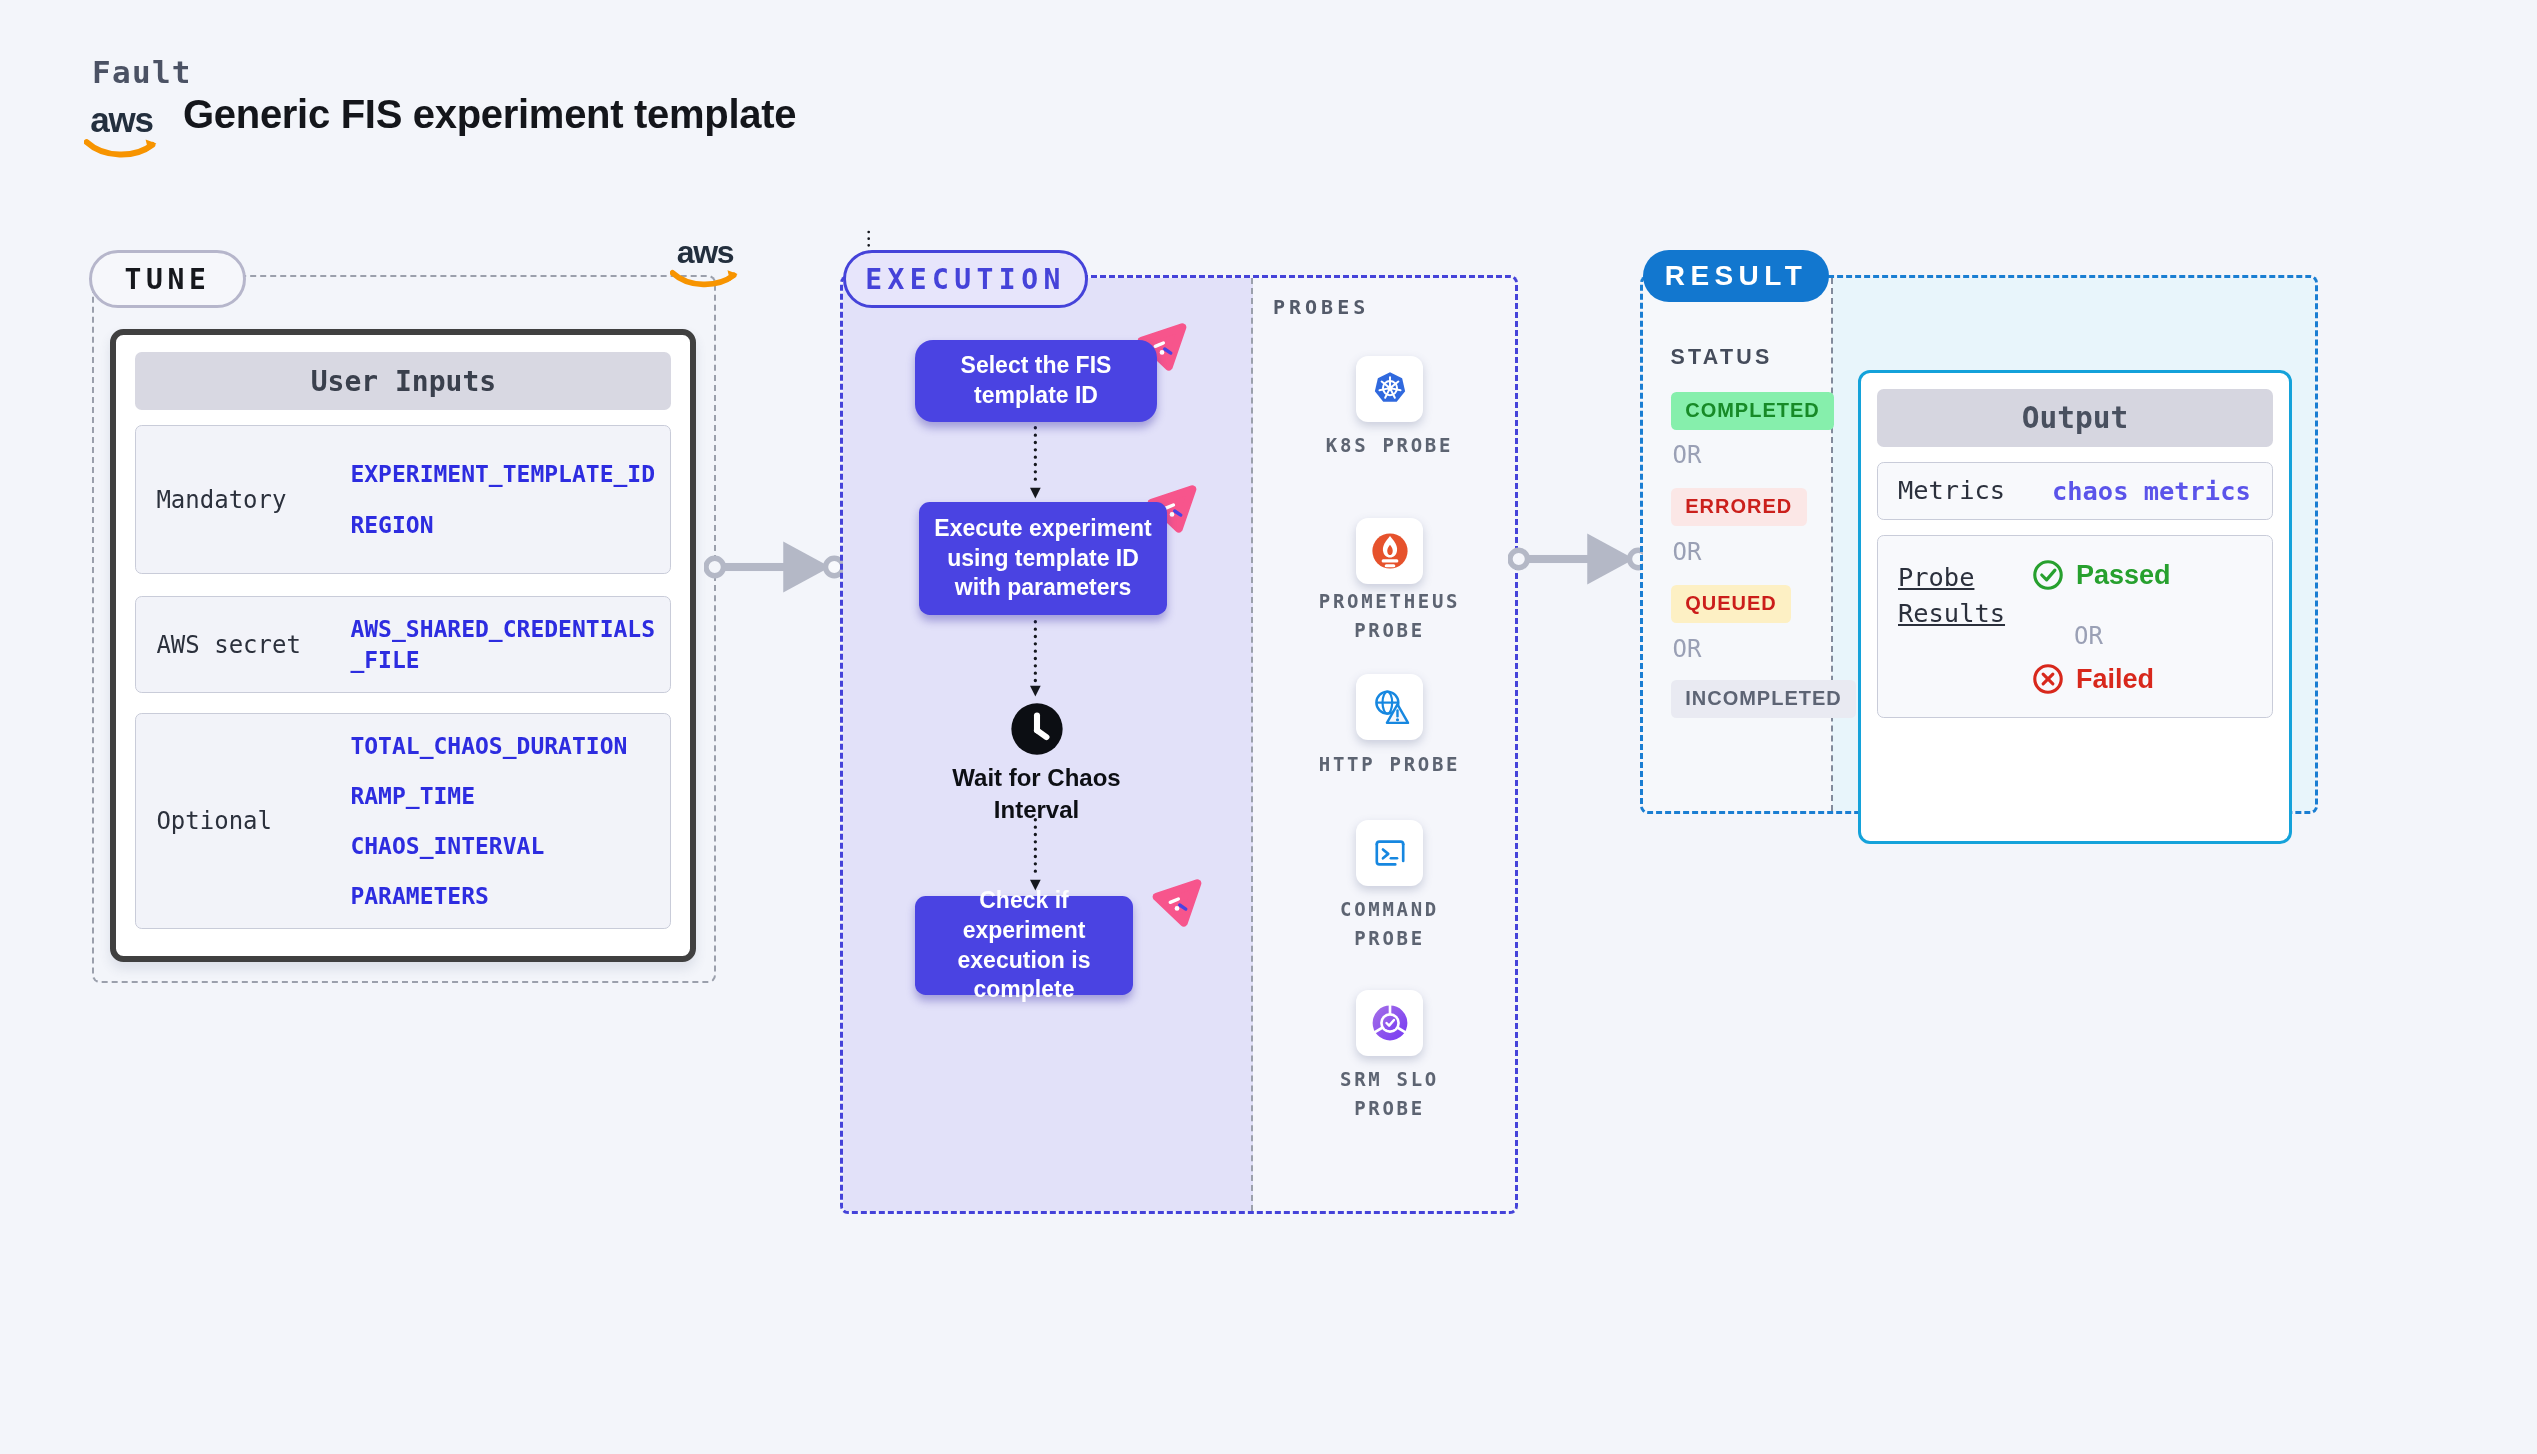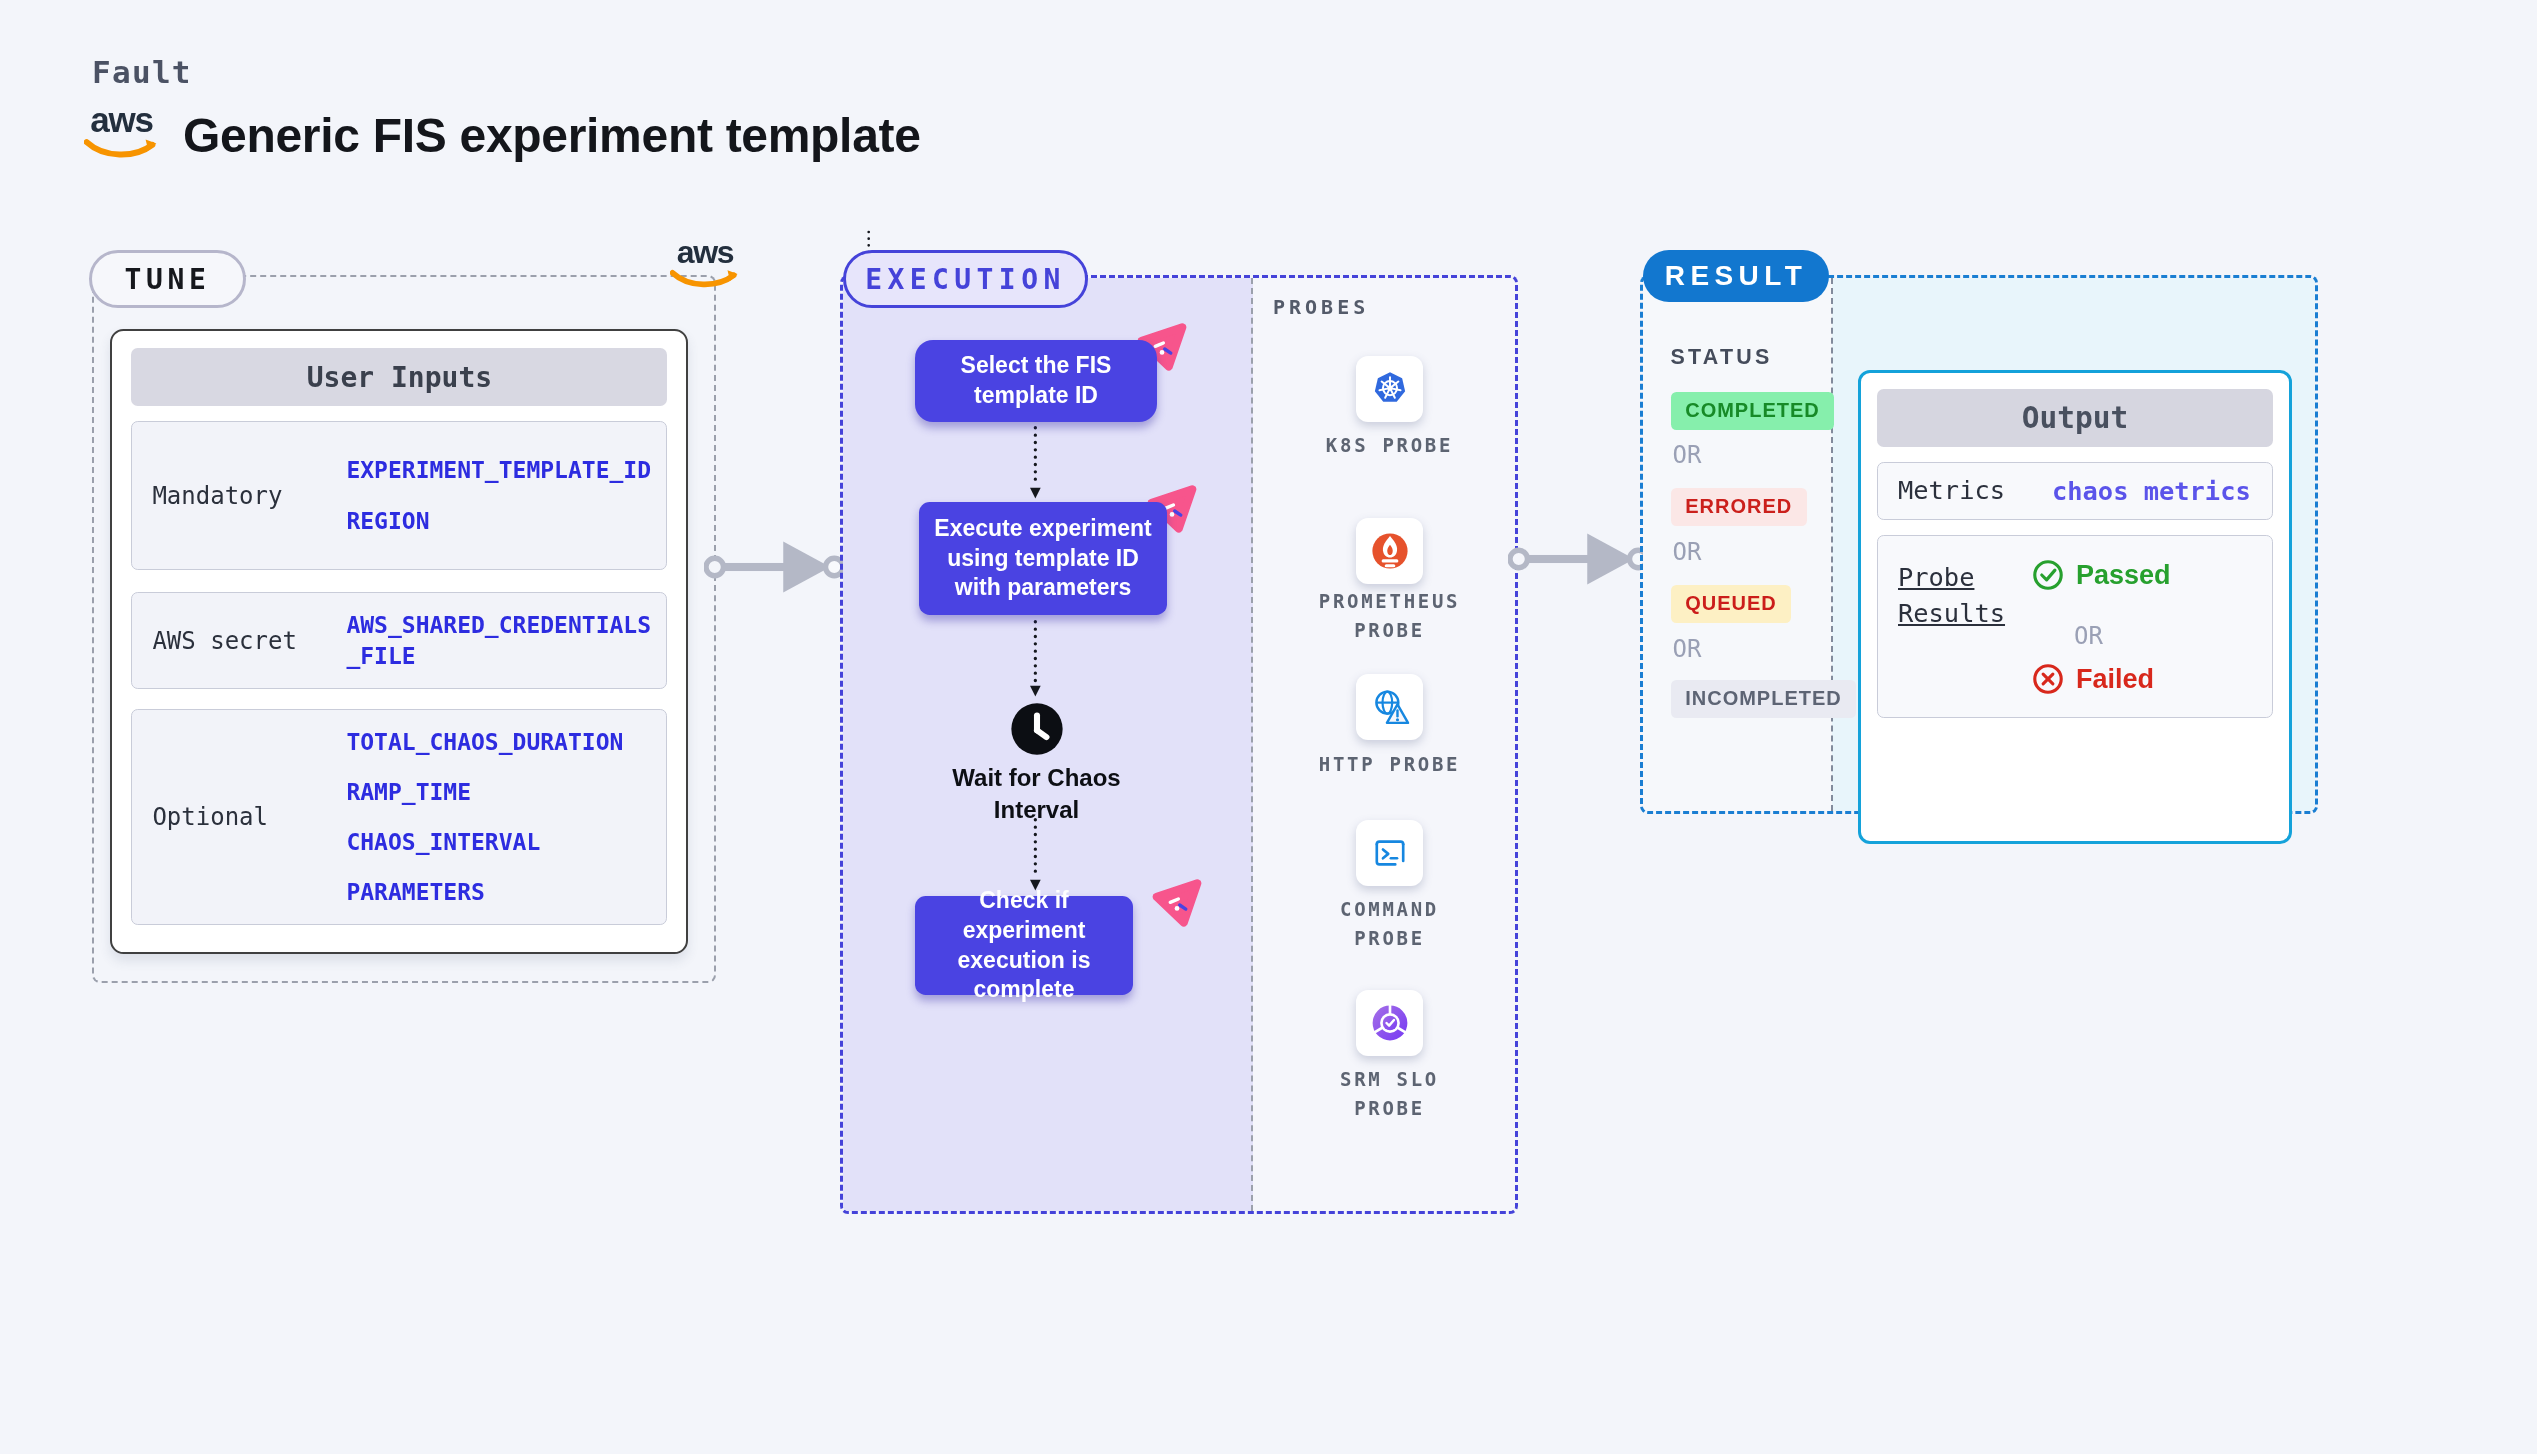--- a/index.html
+++ b/index.html
@@ -8,42 +8,42 @@
     background:#f3f5fa;
     font-family:"Liberation Sans","DejaVu Sans",sans-serif;
     color:#15181e;overflow:hidden;
   }
   .mono{font-family:"DejaVu Sans Mono",monospace;}
   .sans{font-family:"Liberation Sans","DejaVu Sans",sans-serif;}
   .abs{position:absolute;}
 
   
   .brand{left:92px;top:54px;font-size:31px;font-weight:600;color:#4b5264;letter-spacing:1.3px;}
-  .page-title{left:183px;top:108px;font-size:48px;font-weight:800;letter-spacing:-0.3px;color:#14161b;}
+  .page-title{left:183px;top:92px;font-size:40px;font-weight:800;letter-spacing:-0.3px;color:#14161b;}
   .aws-logo{display:flex;flex-direction:column;align-items:center;line-height:1;}
   .aws-logo .aws-word{font-weight:700;font-size:35px;letter-spacing:-1.3px;color:#232f3e;}
   .aws-logo svg{margin-top:1.3px;}
   .aws-header{left:84px;top:102px;}
   .aws-tune{left:670px;top:236px;}
 
   
   .pill{position:absolute;display:flex;align-items:center;justify-content:center;
         border-radius:40px;font-weight:700;z-index:6;}
   .pill-tune{left:89px;top:250px;width:151px;height:52px;background:#f6f7fb;
         border:3.3px solid #b6b6cb;font-size:28px;letter-spacing:4.7px;color:#16181d;}
   .pill-exec{left:843px;top:250px;width:239px;height:52px;background:#e7e5fb;
         border:3.3px solid #4543d9;color:#4543d9;font-size:28px;letter-spacing:5.4px;}
   .pill-result{left:1643px;top:250px;width:186px;height:52px;background:#1277cf;
         color:#ffffff;font-size:28px;letter-spacing:5.4px;}
 
   
   .tune-box{left:92px;top:275px;width:620px;height:704px;
         border:2.7px dashed #9ba0ac;border-radius:8px;}
   .ui-card{left:110px;top:329px;width:574px;height:621px;background:#ffffff;
-        border:2px solid #404040;border-radius:13.4px;box-shadow:0 6.7px 12px rgba(60,70,110,.12);}
+        border:6px solid #404040;border-radius:13.4px;box-shadow:0 6.7px 12px rgba(60,70,110,.12);}
   .ui-header{position:absolute;left:19.4px;top:17.4px;width:536px;height:58px;background:#d8d8e2;
         border-radius:6.7px;display:flex;align-items:center;justify-content:center;
         font-size:28px;font-weight:700;color:#3a404d;}
   .ui-row{position:absolute;left:19.4px;width:536px;background:#f2f3f9;border:1.3px solid #c9ccd9;
         border-radius:6.7px;display:flex;align-items:center;box-sizing:border-box;}
   .ui-row-label{width:194px;padding-left:20px;font-size:24px;color:#2b303c;}
   .ui-row-values{display:flex;flex-direction:column;}
   .ui-value{font-size:23px;font-weight:700;color:#2d2ce0;}
 
   

